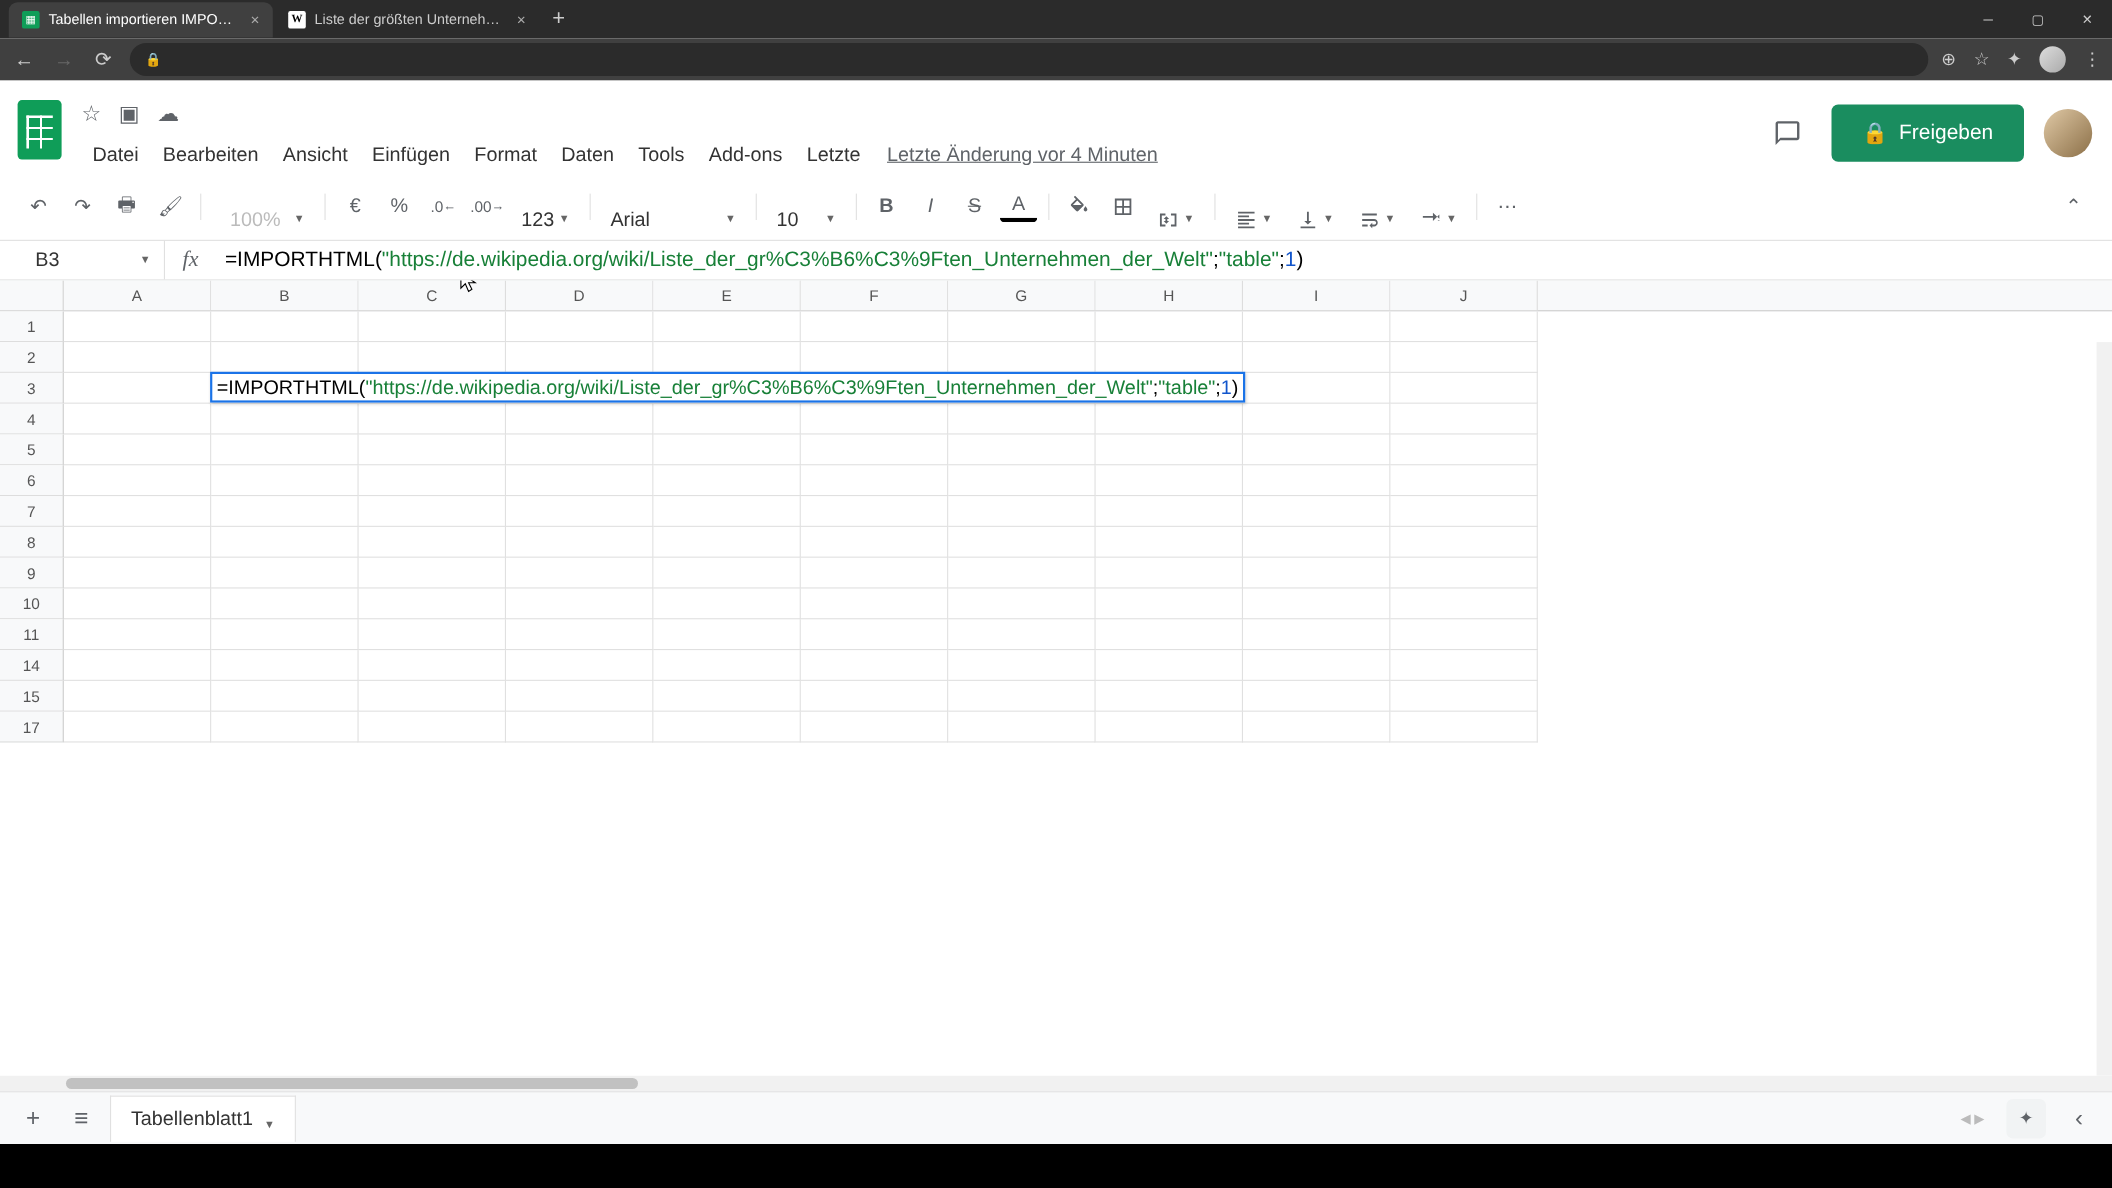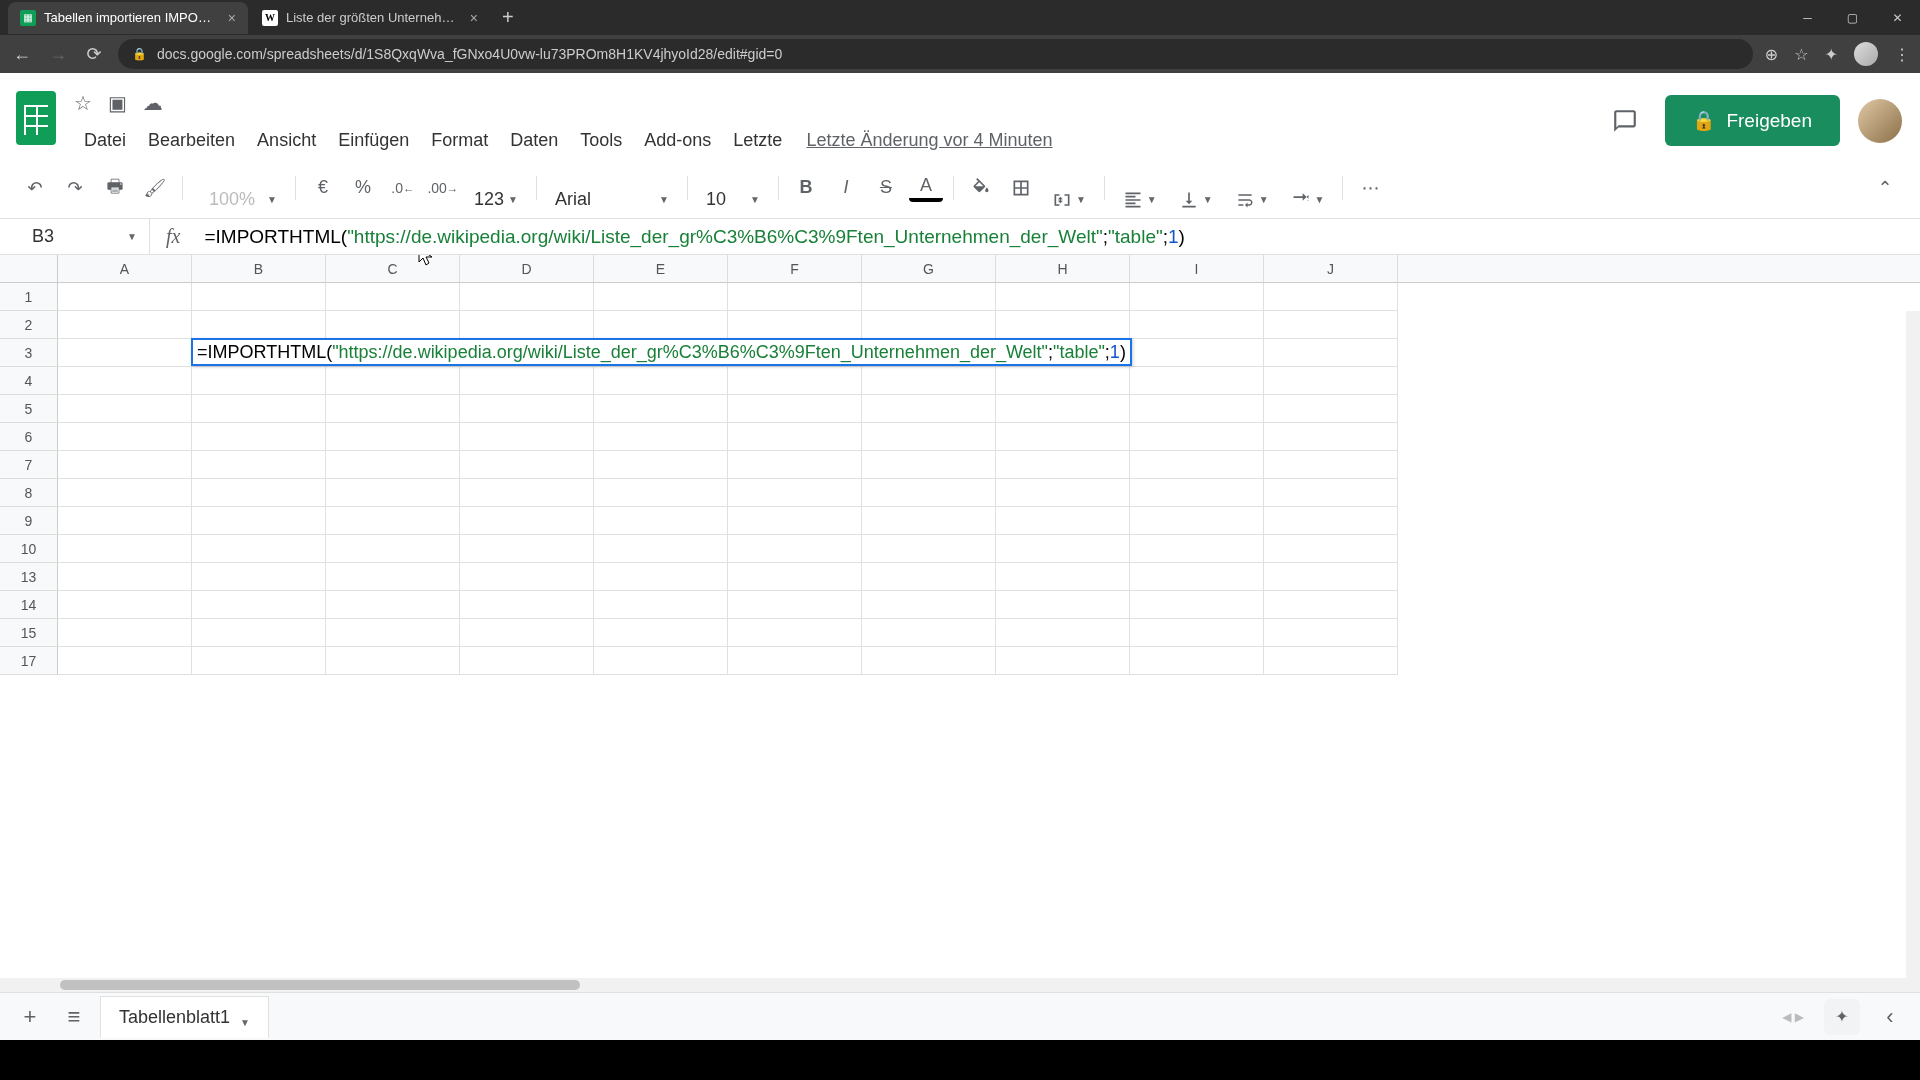--- a/index.html
+++ b/index.html
@@ -121,21 +121,20 @@
       <div class="win-btn">✕</div>
     </div>
   </div>
 
   <div class="addr-bar">
     <span class="nav-btn">←</span>
     <span class="nav-btn disabled">→</span>
     <span class="nav-btn">⟳</span>
     <div class="url-box">
       <span class="lock">🔒</span>
-      <span>docs.google.com/spreadsheets/d/1S8QxqWva_fGNxo4U0vw-lu73PROm8H1KV4jhyoId28/edit#gid=0</span>
     </div>
     <div class="addr-icons">
       <span class="addr-icon">⊕</span>
       <span class="addr-icon">☆</span>
       <span class="addr-icon">✦</span>
       <div class="avatar-small"></div>
       <span class="addr-icon">⋮</span>
     </div>
   </div>
 
@@ -432,21 +431,21 @@
           <div class="cell" style="width: 134px;"></div>
           <div class="cell" style="width: 134px;"></div>
           <div class="cell" style="width: 134px;"></div>
           <div class="cell" style="width: 134px;"></div>
           <div class="cell" style="width: 134px;"></div>
           <div class="cell" style="width: 134px;"></div>
           <div class="cell" style="width: 134px;"></div>
           <div class="cell" style="width: 134px;"></div>
         </div>
         <div class="grid-row">
-          <div class="row-header">13</div>
+          <div class="row-header">11</div>
           <div class="cell" style="width: 134px;"></div>
           <div class="cell" style="width: 134px;"></div>
           <div class="cell" style="width: 134px;"></div>
           <div class="cell" style="width: 134px;"></div>
           <div class="cell" style="width: 134px;"></div>
           <div class="cell" style="width: 134px;"></div>
           <div class="cell" style="width: 134px;"></div>
           <div class="cell" style="width: 134px;"></div>
           <div class="cell" style="width: 134px;"></div>
           <div class="cell" style="width: 134px;"></div>

